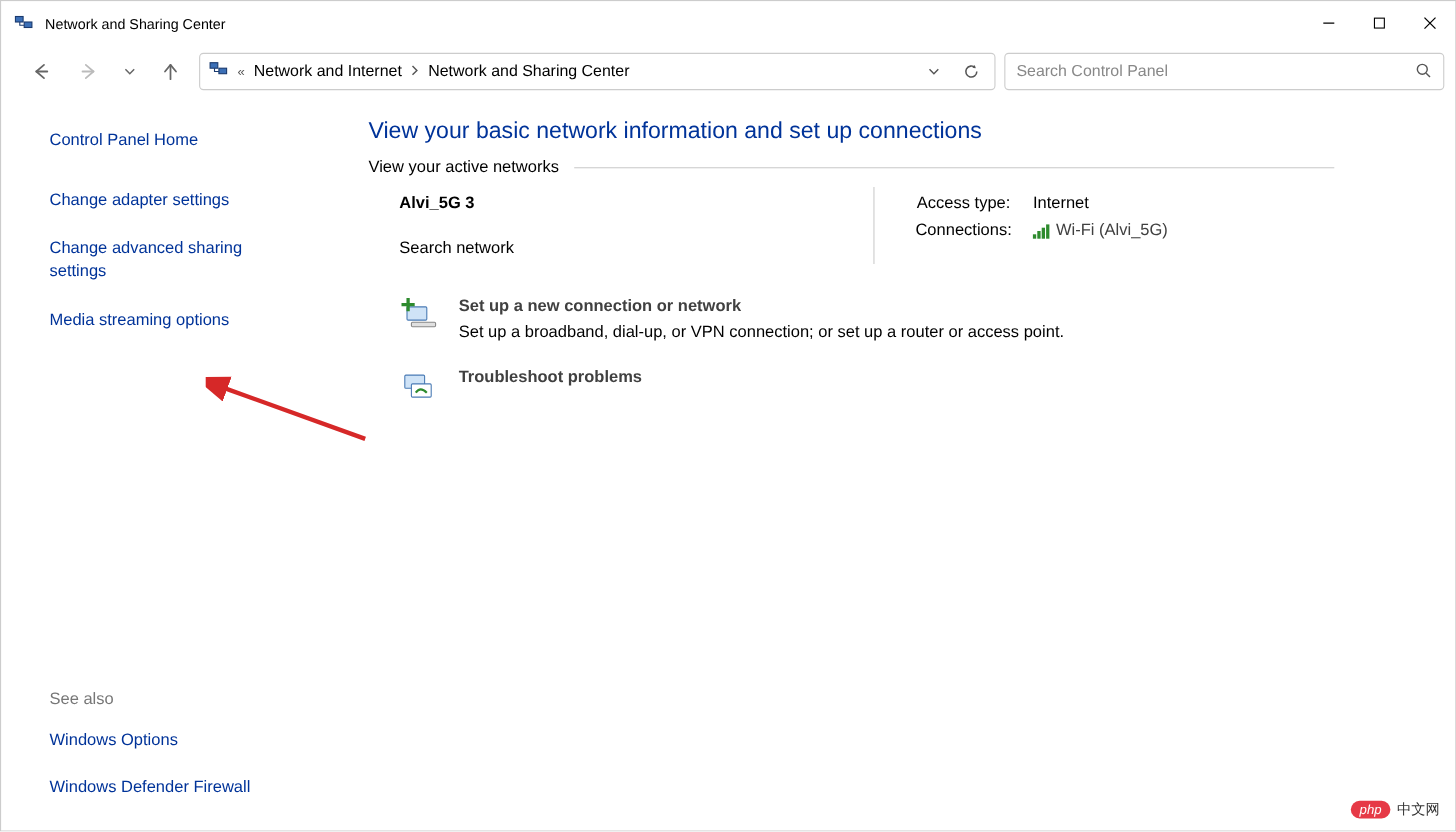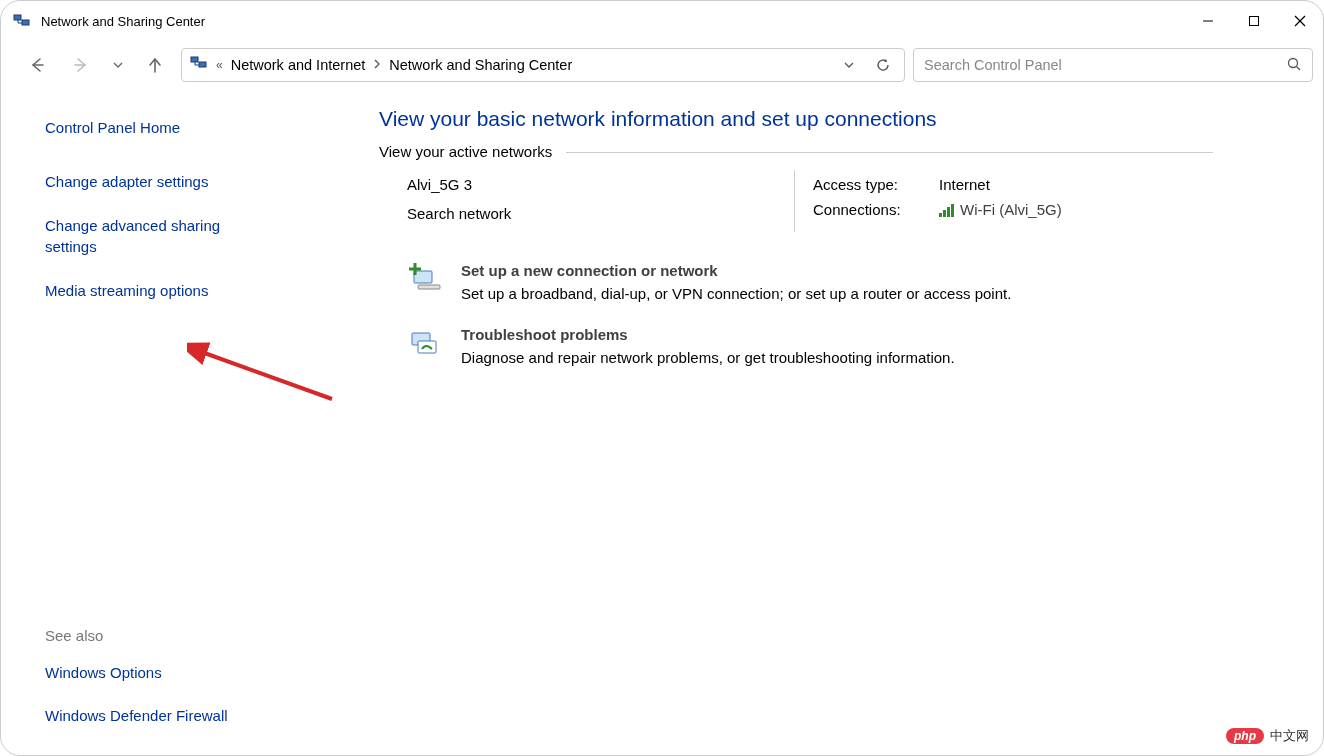--- a/index.html
+++ b/index.html
@@ -1,18 +1,18 @@
 <!DOCTYPE html>
 <html><head>
 <meta charset="utf-8">
 <style>
   * { box-sizing: border-box; margin: 0; padding: 0; font-family: "Segoe UI", Arial, sans-serif; }
   html, body { width: 1324px; height: 756px; overflow: hidden; background: #fff; }
   .window {
-    width: 1324px; height: 756px; border: 1px solid #ccc; border-radius: 20px;
+    width: 1324px; height: 756px; border: 1px solid #ccc; border-radius: 0;
     display: flex; flex-direction: column; background: #fff; position: relative;
   }
 
   
   .titlebar {
     height: 40px; display: flex; align-items: center; padding-left: 12px;
   }
   .titlebar-icon { width: 18px; height: 18px; margin-right: 10px; display: flex; align-items: center; justify-content: center; }
   .titlebar-text { font-size: 13px; color: #000; flex: 1; }
   .win-controls { display: flex; height: 100%; }
@@ -37,57 +37,57 @@
   .addr-btn { width:26px; height:26px; display:flex; align-items:center; justify-content:center; color:#555; }
   .searchbox {
     width: 400px; height: 34px; border: 1px solid #ccc; border-radius: 4px;
     display: flex; align-items: center; padding: 0 10px;
   }
   .searchbox input { border:none; outline:none; flex:1; font-size:14.5px; color:#a21caf; background:transparent; }
   .searchbox input::placeholder { color:#888; }
   .search-icon { color:#555; font-size:14px; }
 
   
-  .body { flex:1; display:flex; min-height:0;gap:44px; }
+  .body { flex:1; display:flex; min-height:0; }
   .sidebar { width: 318px; padding: 28px 20px 20px 44px; position:relative; display:flex; flex-direction:column; }
   .sidebar-link { color:#003399; font-size:15px; margin-bottom: 22px; line-height:1.45; cursor:pointer; width:fit-content; }
   .sidebar-spacer { flex:1; }
   .seealso-hdr { color:#777; font-size:15px; margin-bottom: 18px; }
 
   .arrow-annot { position: absolute; left: 186px; top: 248px; }
 
   .main { flex:1; padding: 18px 110px 20px 16px; position:relative; }
   .main-heading { color:#003399; font-size:21px; margin-bottom: 12px; font-weight:400;}
   .section-row { display:flex; align-items:center; gap:14px; margin-bottom:16px;justify-content:space-between;}
   .section-label { font-size:15px; color:#000; white-space:nowrap; }
   .section-line { flex:1; border-top:1px solid #ccc; position:relative; top:1px;}
 
   .network-block { display:flex; padding-left:28px; margin-bottom: 34px;}
   .net-left { flex:1; }
-  .net-name { font-weight:400; font-size:15px; margin-bottom:12px; }
+  .net-name { font-weight:700; font-size:15px; margin-bottom:24px; }
   .net-type { font-size:15px; }
   .net-divider { border-left:1px solid #ccc; margin: -6px 18px -6px 8px; }
   .net-right { flex:0 0 400px; font-size:15px; }
   .net-row { display:flex; align-items:center; margin-bottom:8px; }
-  .net-row-lbl { width: 126px; }
+  .net-row-lbl { width: 126px; text-align: center; }
   .signal-icon { display:inline-flex; align-items:flex-end; gap:1px; height:14px; margin-right:6px;}
   .signal-icon span { width:3px; background:#2e8b2e; display:block; }
   .signal-icon span:nth-child(1){height:4px;}
   .signal-icon span:nth-child(2){height:7px;}
   .signal-icon span:nth-child(3){height:10px;}
   .signal-icon span:nth-child(4){height:13px;}
   .link { color:#404040; cursor:pointer; }
 
   .setting-item { display:flex; gap:18px; padding:2px 0 22px 28px; }
   .setting-icon { width:36px; height:36px; flex-shrink:0; display:flex; align-items:center; justify-content:center;}
   .setting-text .link { font-size:15px; display:block; margin-bottom:6px;font-weight:bold; }
   .setting-desc { font-size:15px; color:#000;}
 
   .watermark { position:absolute; right:14px; bottom:10px; display:flex; align-items:center; gap:6px; font-size:13px; color:#333;}
-  .watermark .pill { background:#e63946; color:#fff; font-weight:bold; border-radius:10px; padding:1px 8px; font-style:italic; font-size:12px;}
+  .watermark .pill { background:#e63946; color:#fff; font-weight:normal; border-radius:10px; padding:1px 8px; font-style:italic; font-size:12px;}
 </style>
 </head>
 <body>
 
 <div class="window">
 
   <div class="titlebar">
     <span class="titlebar-icon">
       <svg width="18" height="18" viewBox="0 0 18 18">
         <rect x="1" y="3" width="7" height="5" fill="#3b6fb6" stroke="#1a3a6e"></rect>
@@ -258,21 +258,20 @@
       <div class="setting-item">
         <div class="setting-icon">
           <svg width="34" height="34" viewBox="0 0 34 34">
             <rect x="4" y="6" width="18" height="12" rx="1" fill="#cfe3f7" stroke="#4a7bb5"></rect>
             <rect x="10" y="14" width="18" height="12" rx="1" fill="#fff" stroke="#4a7bb5"></rect>
             <path d="M14 22 Q18 16 24 22" stroke="#2e8b2e" stroke-width="2" fill="none"></path>
           </svg>
         </div>
         <div class="setting-text">
           <span class="link">Troubleshoot problems</span>
-          <div class="setting-desc">Diagnose and repair network problems, or get troubleshooting information.</div>
         </div>
       </div>
 
     </div>
   </div>
 
   <div class="watermark">
     <span class="pill">php</span>
     <span>中文网</span>
   </div>

